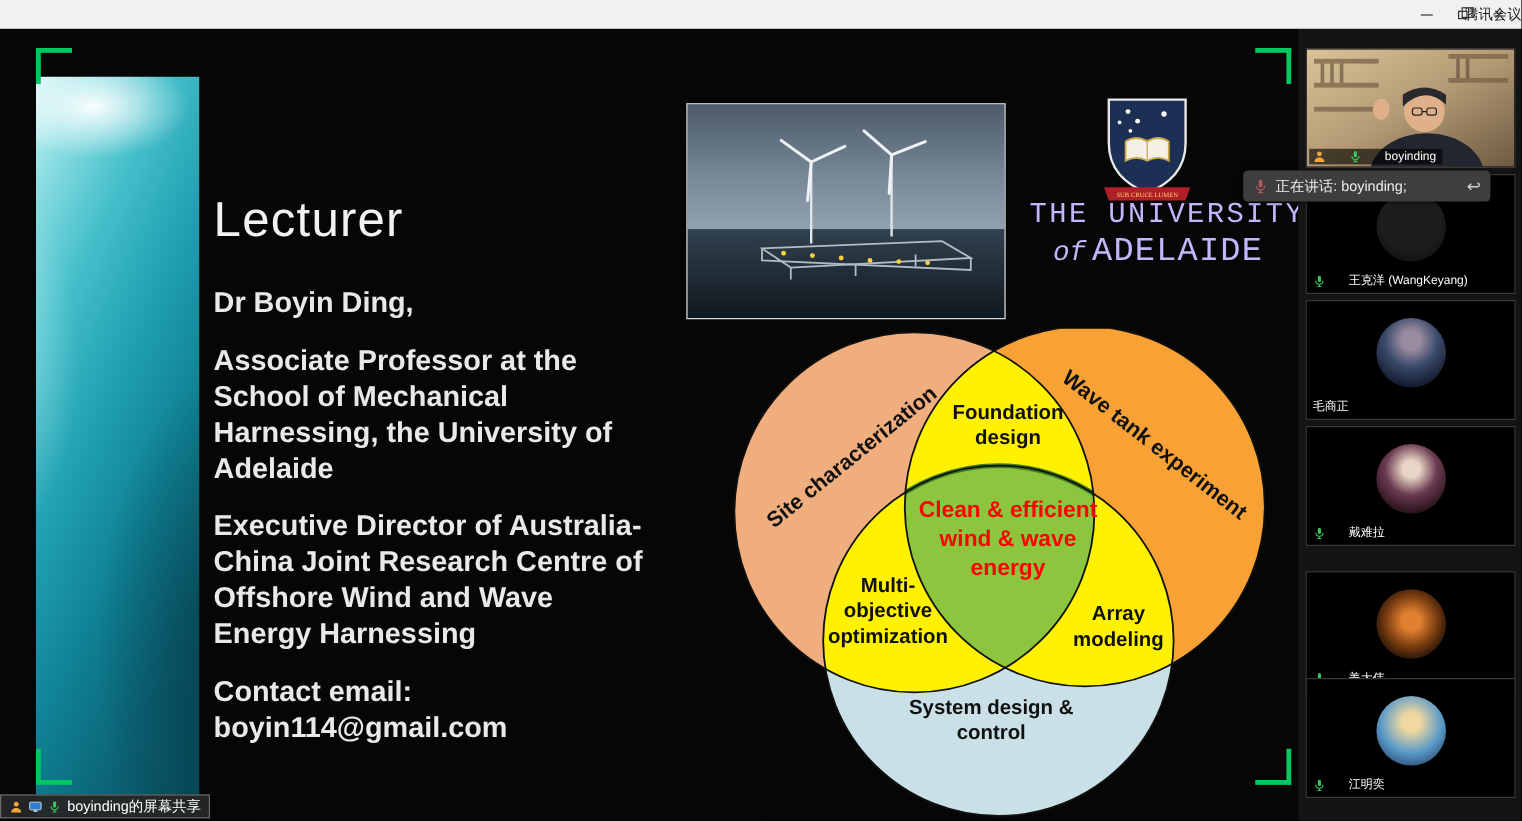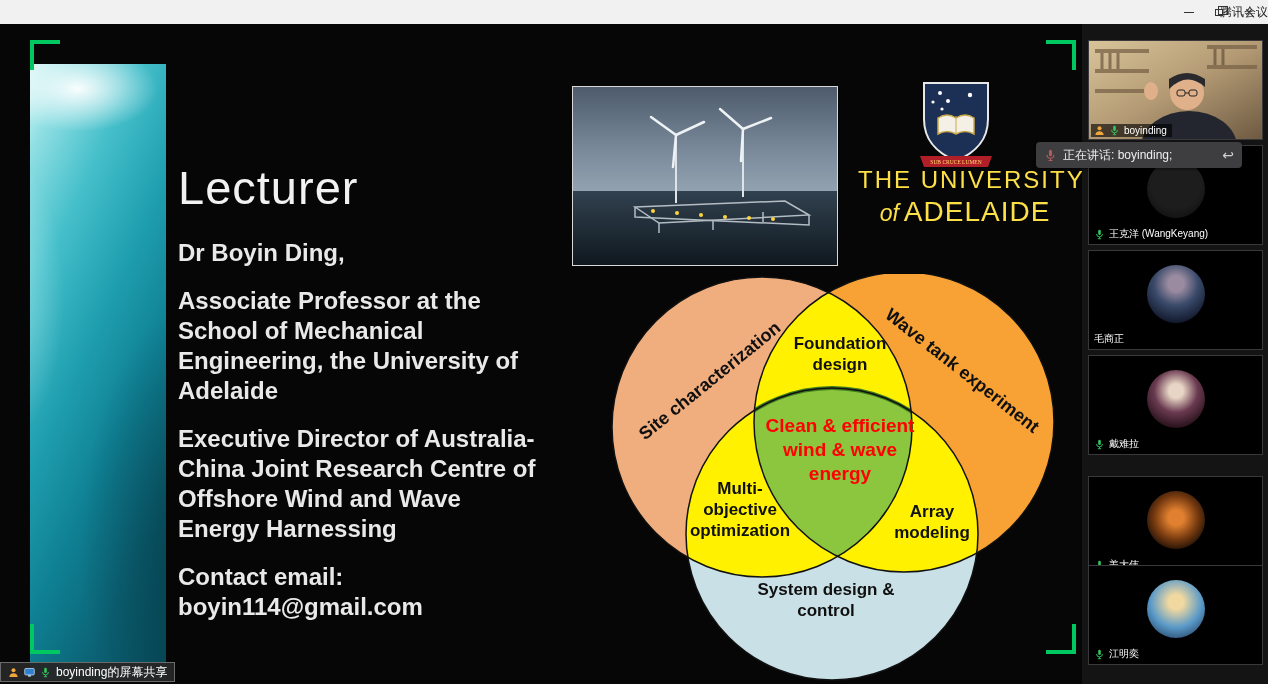--- a/index.html
+++ b/index.html
@@ -18,30 +18,30 @@
   
   .stage{position:absolute;left:0;top:24px;width:1082px;height:660px;background:#060606;overflow:hidden}
 
   .wave{position:absolute;left:30px;top:40px;width:136px;height:616px;
     background:
       radial-gradient(ellipse 130px 70px at 35% 4%, rgba(255,255,255,.95), rgba(255,255,255,0) 62%),
       radial-gradient(ellipse 90px 220px at -18% 38%, rgba(230,255,255,.4), rgba(255,255,255,0) 65%),
       radial-gradient(ellipse 160px 340px at 120% 78%, rgba(0,30,40,.45), rgba(0,0,0,0) 70%),
       linear-gradient(115deg,#d9f7f7 0%,#8fdfe3 10%,#45bfca 26%,#1f9fb0 44%,#0f8093 62%,#0b6375 80%,#084e5e 100%);}
 
-  .slide-title{position:absolute;left:178px;top:136px;font-size:47px;font-weight:400;color:#f2f2f2;letter-spacing:1px}
+  .slide-title{position:absolute;left:178px;top:136px;font-size:41px;font-weight:400;color:#f2f2f2;letter-spacing:1px}
   .slide-text{position:absolute;left:178px;color:#e9e9e9;font-size:24px;line-height:30px;font-weight:700}
 
   
   .photo{position:absolute;left:572px;top:62px;width:266px;height:180px;border:1px solid #d8d8d8;background:#49535e}
   .photo svg{display:block;width:100%;height:100%}
 
   
   .crest{position:absolute;left:918px;top:56px;width:76px;height:92px}
-  .uni-word{position:absolute;left:858px;top:142px;width:214px;text-align:center;color:#fde047;font-family:Liberation Sans, sans-serif;white-space:nowrap}
+  .uni-word{position:absolute;left:858px;top:142px;width:214px;text-align:center;color:#c4b5fd;font-family:Liberation Mono, monospace;white-space:nowrap}
   .uni-line1{font-size:24px;letter-spacing:2px}
   .uni-line2{font-size:28px;letter-spacing:1px;margin-top:2px}
   .uni-of{font-style:italic;font-size:23px;letter-spacing:0;margin-right:5px}
 
   
   .venn{position:absolute;left:604px;top:250px;width:460px;height:412px}
   .venn svg{position:absolute;left:0;top:0;width:100%;height:100%}
   .vl{position:absolute;transform:translate(-50%,-50%);font-weight:bold;color:#101010;text-align:center;line-height:21px;font-size:17px}
   .vl-rot{white-space:nowrap;font-size:18px}
   .vl-site{left:106px;top:107px;transform:translate(-50%,-50%) rotate(-39deg)}
@@ -72,21 +72,21 @@
   
   .sidebar{position:absolute;left:1082px;top:24px;width:186px;height:660px;background:#141414}
   .tile{position:absolute;left:1088px;width:175px;height:100px;background:#000;border:1px solid #39393b;overflow:hidden;z-index:20}
   .tile video,.tile svg.scene{display:block;width:100%;height:100%}
   .avatar{position:absolute;left:50%;top:44%;transform:translate(-50%,-50%);width:58px;height:58px;border-radius:50%}
   .av1{background:radial-gradient(circle at 50% 40%, #1d1d1d 0 55%, #0a0a0a 100%)}
   .av2{background:radial-gradient(circle at 50% 32%, #9a8ba0 0 16%, #3a4a6a 45%, #141c30 78%)}
   .av3{background:radial-gradient(circle at 50% 36%, #e8d5c5 0 15%, #6a3a50 46%, #251018 80%)}
   .av4{background:radial-gradient(circle at 50% 46%, #e08030 0 18%, #7a3c10 50%, #120a05 82%)}
   .av5{background:radial-gradient(circle at 50% 38%, #f0d8a0 0 16%, #5a9ac8 55%, #2a4a70 86%)}
-  .nameplate{position:absolute;left:2px;bottom:2px;display:flex;align-items:center;gap:4px;
+  .nameplate{position:absolute;left:2px;bottom:2px;display:flex;align-items:center;gap:19px;
     background:rgba(0,0,0,.62);padding:1px 5px 1px 3px;font-size:10px;color:#fff;max-width:168px;white-space:nowrap}
   .ic{display:inline-flex;width:11px;height:11px}
   .ic svg{width:100%;height:100%}
   .ic-green{color:#35c85f}
   .ic-orange{color:#f0a63c}
   .ic-red{color:#b05c5c;width:13px;height:13px;display:inline-flex}
   .ic-red svg{width:100%;height:100%}
   .ic-blue{color:#6db4e8}
 </style>
 </head>
@@ -110,21 +110,21 @@
   <div class="stage">
     <div class="wave"></div>
 
     <div class="slide-title">Lecturer</div>
 
     <div class="slide-text" style="top:214px">Dr Boyin Ding,</div>
 
     <div class="slide-text" style="top:262px;width:400px">
       <div>Associate Professor at the</div>
       <div>School of Mechanical</div>
-      <div>Engineering, the University of</div>
+      <div>Harnessing, the University of</div>
       <div>Adelaide</div>
     </div>
 
     <div class="slide-text" style="top:400px;width:440px">
       <div>Executive Director of Australia-</div>
       <div>China Joint Research Centre of</div>
       <div>Offshore Wind and Wave</div>
       <div>Energy Harnessing</div>
     </div>
 

